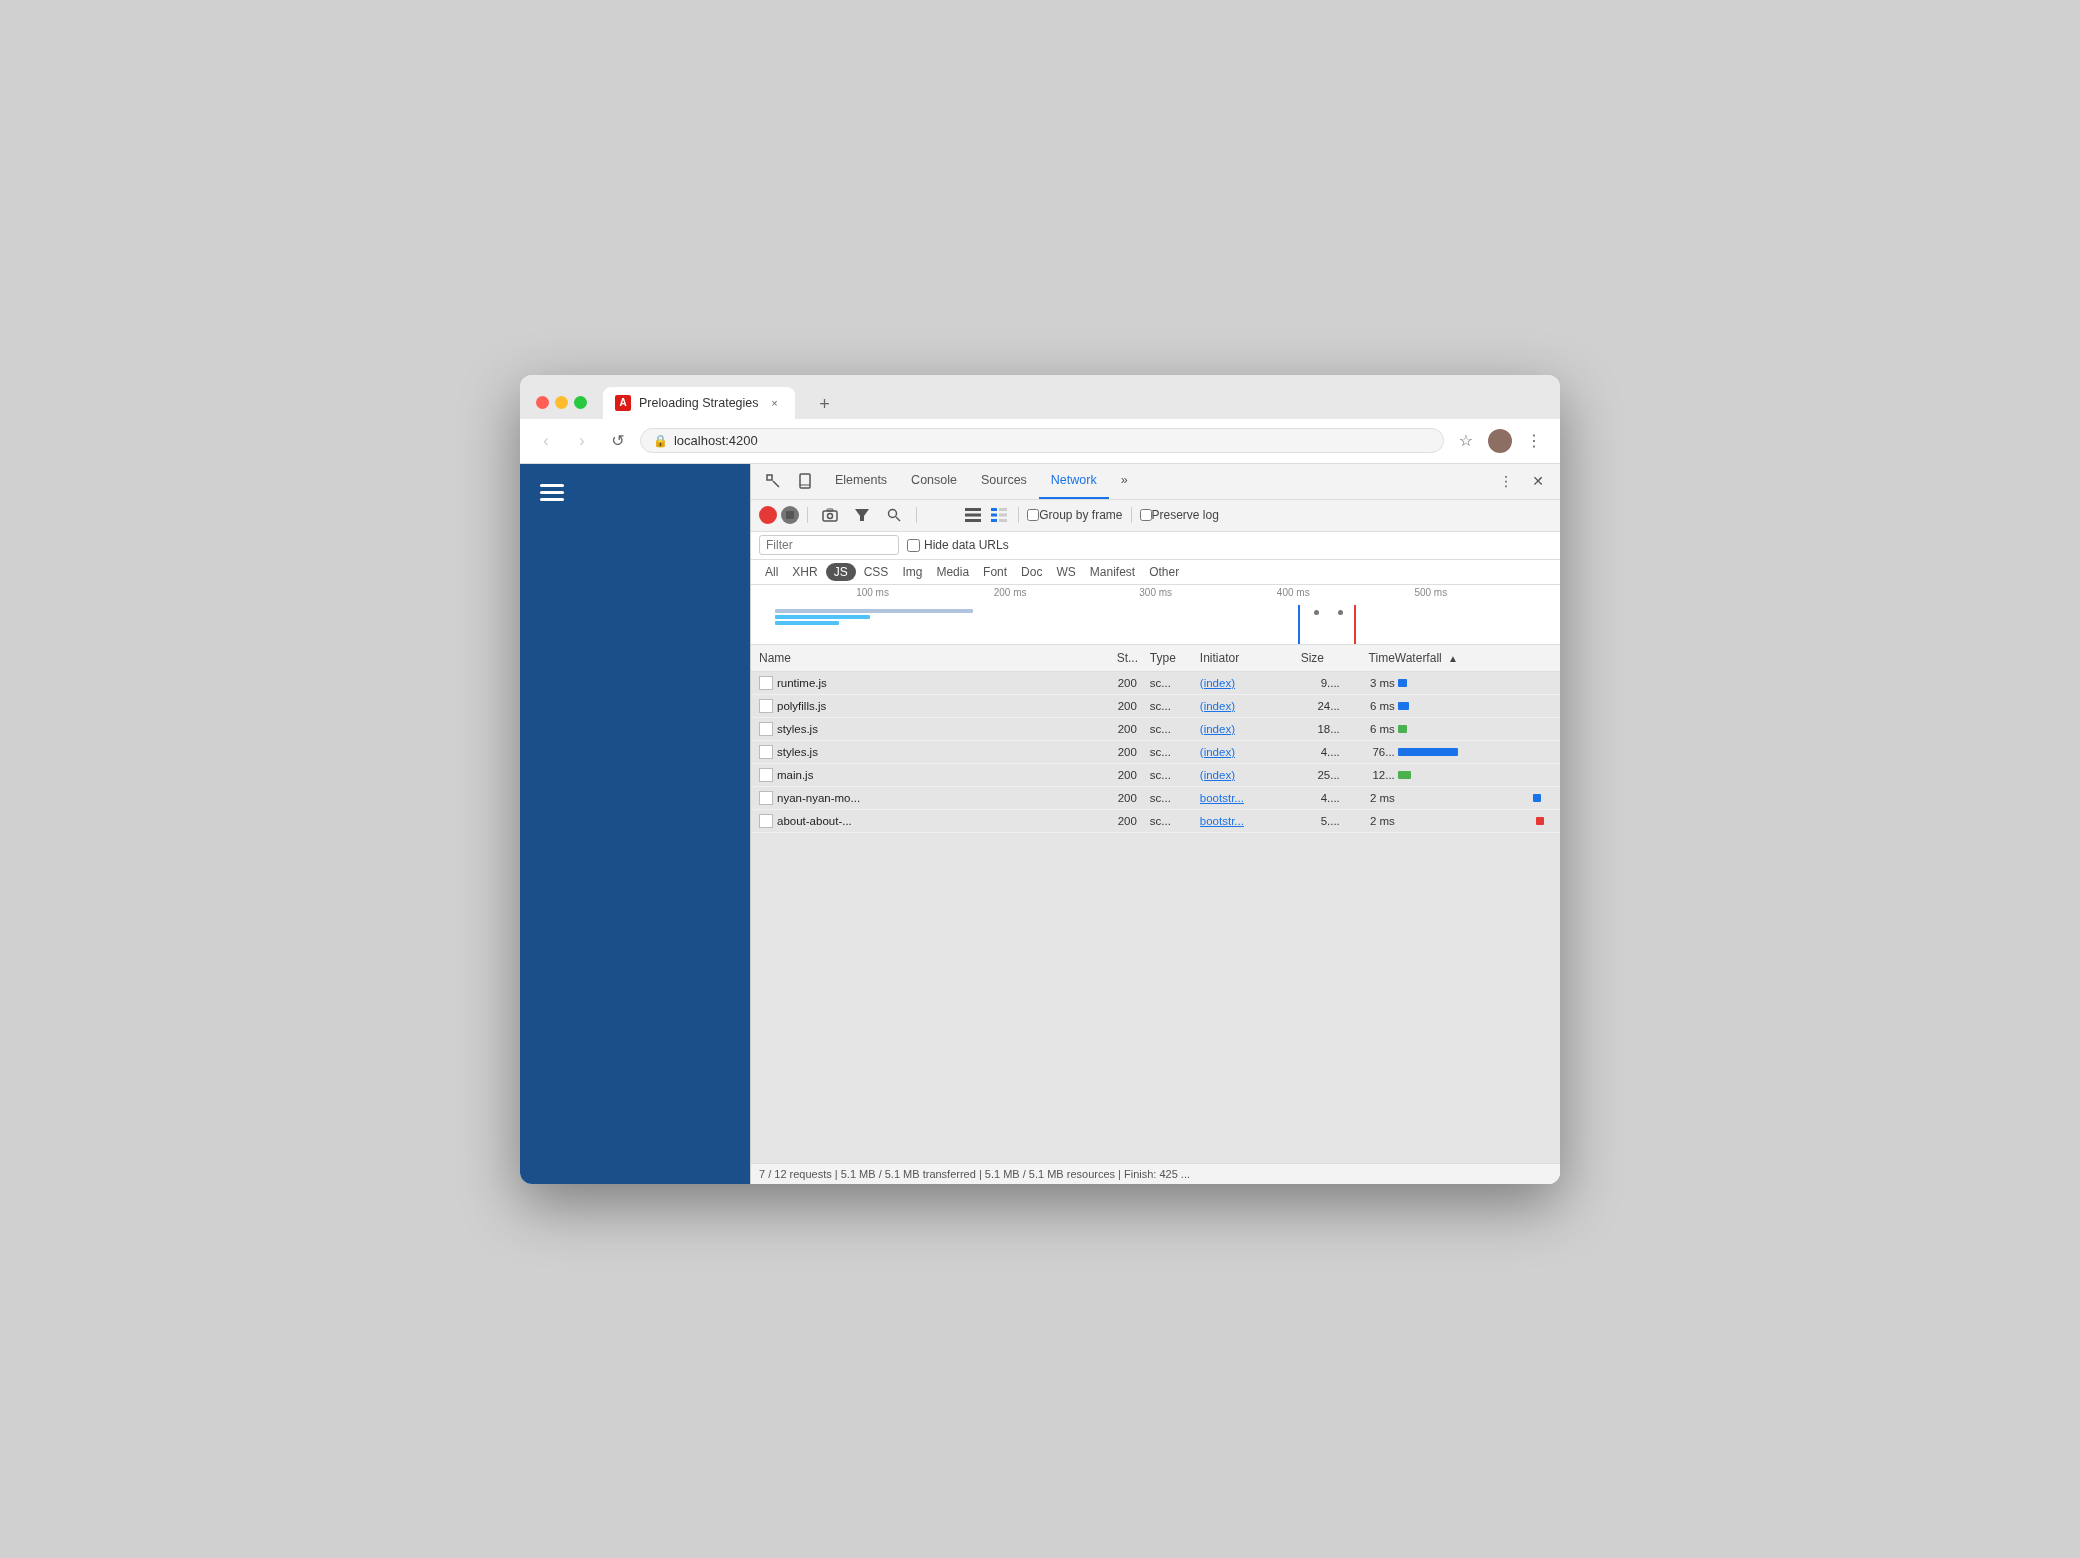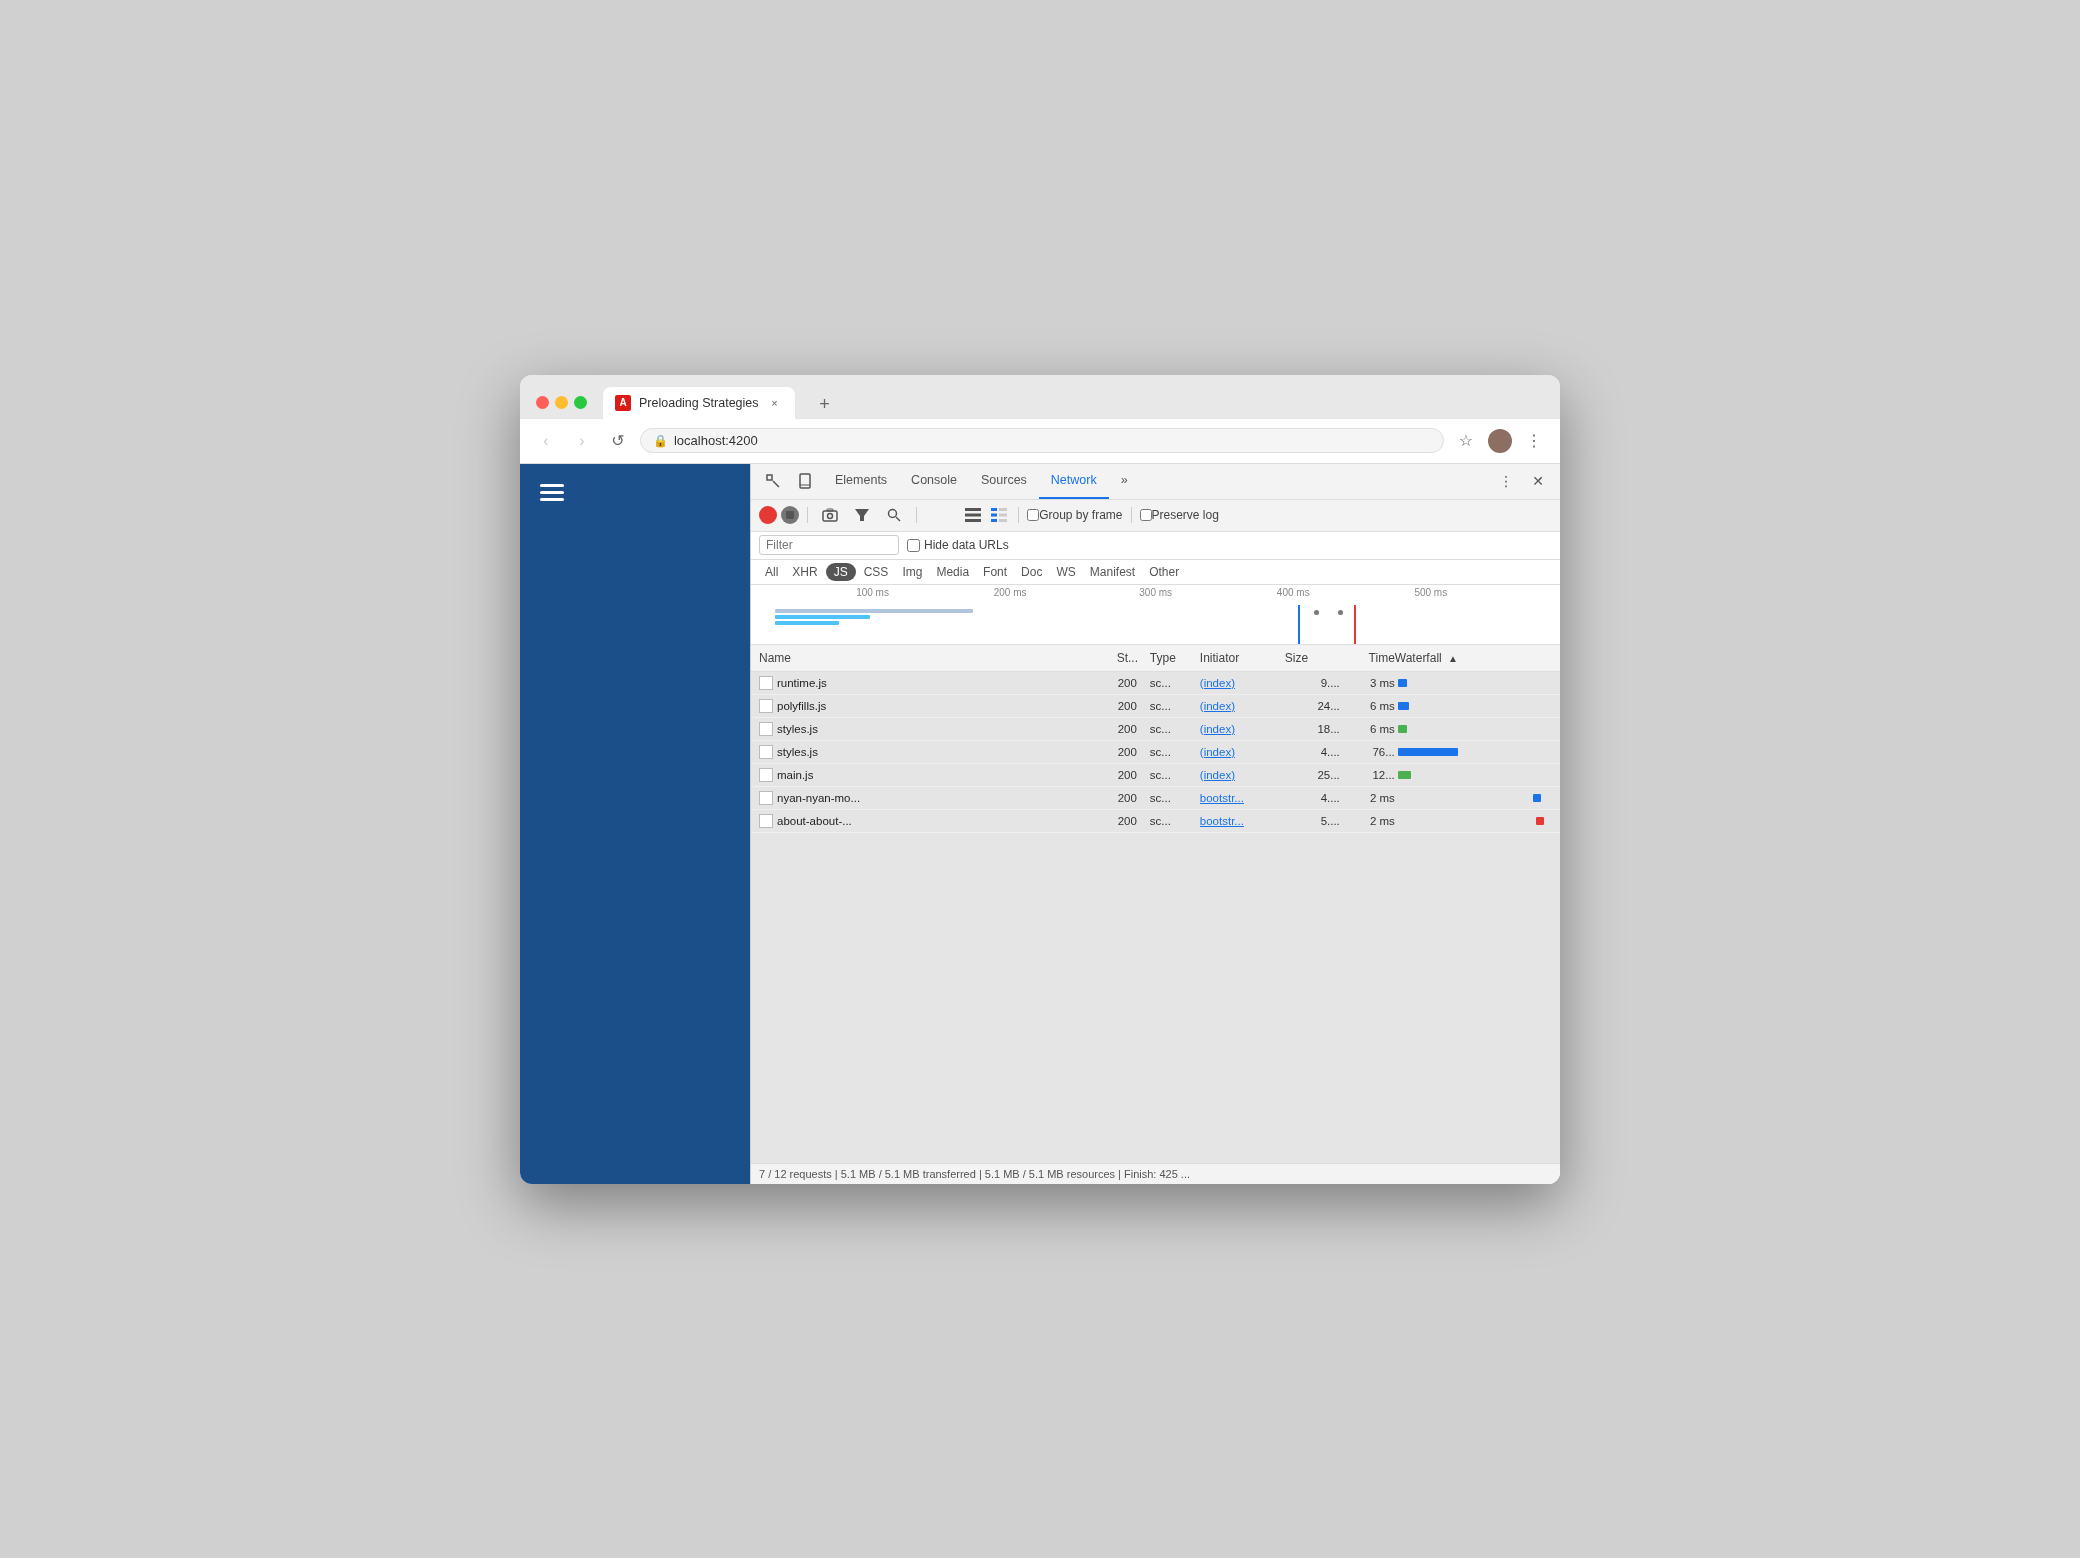--- a/index.html
+++ b/index.html
@@ -454,21 +454,21 @@
       font-weight: 500;
       position: sticky;
       top: 0;
       z-index: 10;
     }
 
     .col-name { flex: 2.2; min-width: 140px; }
     .col-status { width: 45px; text-align: center; }
     .col-type { width: 50px; }
     .col-initiator { width: 85px; }
-    .col-size { width: 55px; text-align: left; }
+    .col-size { width: 55px; text-align: center; }
     .col-time { width: 55px; text-align: right; }
     .col-waterfall { flex: 1; min-width: 120px; }
 
     .sort-arrow {
       font-size: 10px;
       margin-left: 3px;
     }
 
     .table-row {
       display: flex;

